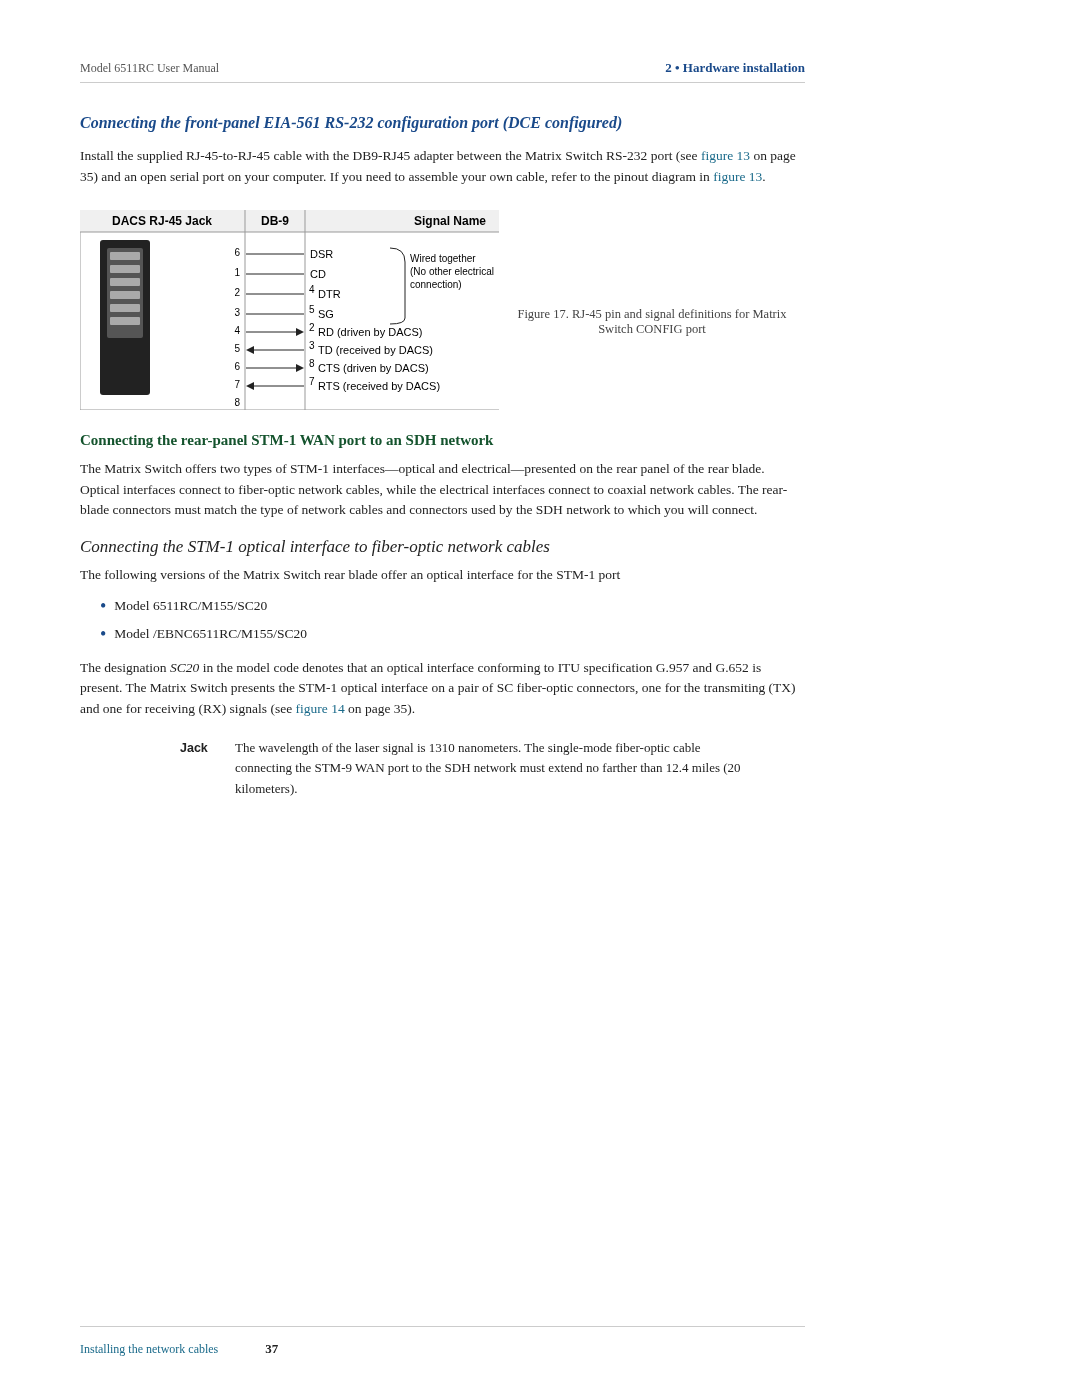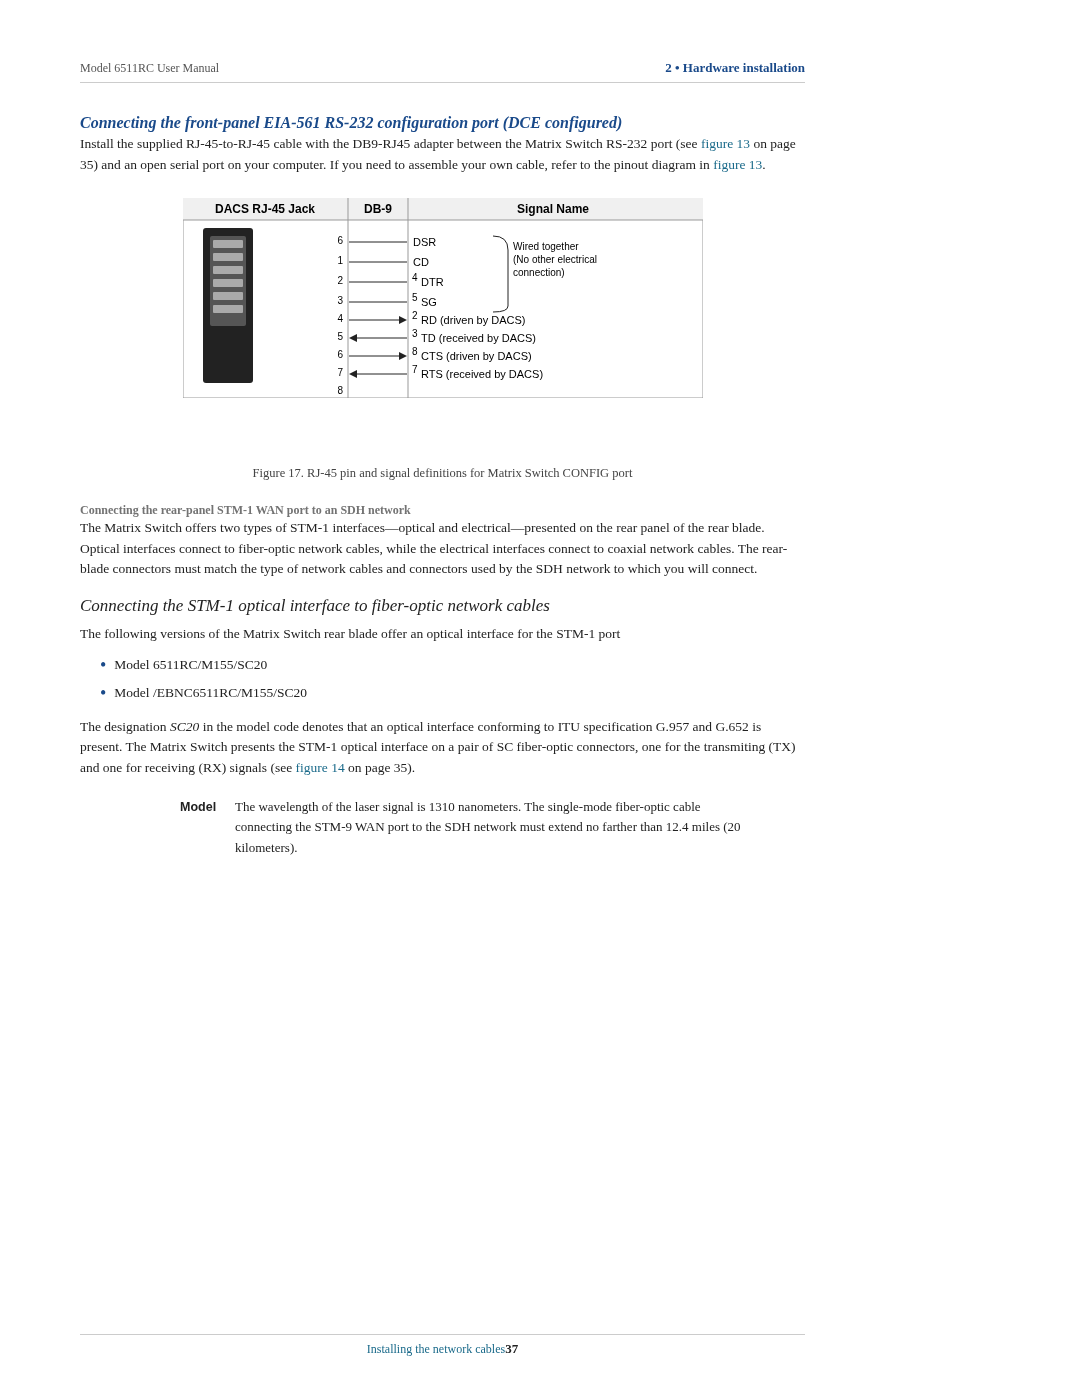--- a/index.html
+++ b/index.html
@@ -36,56 +36,57 @@
       font-weight: bold;
       color: #1a4a8a;
     }
 
     
     .section-heading {
       font-size: 16px;
       font-weight: bold;
       font-style: italic;
       color: #1a4a8a;
+      margin-bottom: 12px;
       line-height: 1.3;
     }
 
     
     .body-text {
       font-size: 13.5px;
       line-height: 1.55;
       margin-bottom: 10px;
       color: #222;
     }
     .body-text a, .link-text {
       color: #1a6a8a;
       text-decoration: none;
     }
 
     
     .figure-container {
       display: flex;
-      flex-direction: column;
+      flex-direction: row;
       align-items: center;
       margin: 22px 0 18px 0;
-      gap: 44px;
     }
     .figure-caption {
       font-size: 12.5px;
       color: #444;
       margin-top: 24px;
       text-align: center;
     }
 
     
     .subsection-heading {
-      font-size: 12px;
-      font-weight: bold;
-      color: #737373;
+      font-size: 15px;
+      font-weight: bold;
+      color: #14532d;
       margin-top: 22px;
+      margin-bottom: 10px;
     }
     .subsubsection-heading {
       font-size: 17px;
       font-style: italic;
       margin-top: 16px;
       margin-bottom: 8px;
       color: #222;
     }
 
     
@@ -128,24 +129,25 @@
       color: #222;
     }
 
     
     .page-footer {
       position: absolute;
       bottom: 40px;
       left: 80px;
       right: 80px;
       display: flex;
-      justify-content: center;
+      justify-content: flex-start;
       align-items: center;
       border-top: 1px solid #ccc;
-      padding-top: 6px;
+      padding-top: 14px;
+      gap: 47px;
     }
     .footer-left {
       font-size: 12px;
       color: #1a6a8a;
     }
     .footer-right {
       font-size: 13px;
       font-weight: bold;
       color: #222;
     }
@@ -273,21 +275,21 @@
       <span>Model /EBNC6511RC/M155/SC20</span>
     </li>
   </ul>
 
   <p class="body-text">
     The designation <em>SC20</em> in the model code denotes that an optical interface conforming to ITU specification
     G.957 and G.652 is present. The Matrix Switch presents the STM-1 optical interface on a pair of SC fiber-optic connectors, one for the transmiting (TX) and one for receiving (RX) signals (see <span class="link-text">figure 14</span> on page 35).
   </p>
 
   <div class="note-box">
-    <span class="note-label">Model</span>
+    <span class="note-label">Jack</span>
     <span class="note-content">The wavelength of the laser signal is 1310 nanometers. The single-mode fiber-optic cable connecting the STM-9 WAN port to the SDH network must extend no farther than 12.4 miles (20 kilometers).</span>
   </div>
 
   <div class="page-footer">
     <span class="footer-left">Installing the network cables</span>
     <span class="footer-right">37</span>
   </div>
 
 </div>
 

